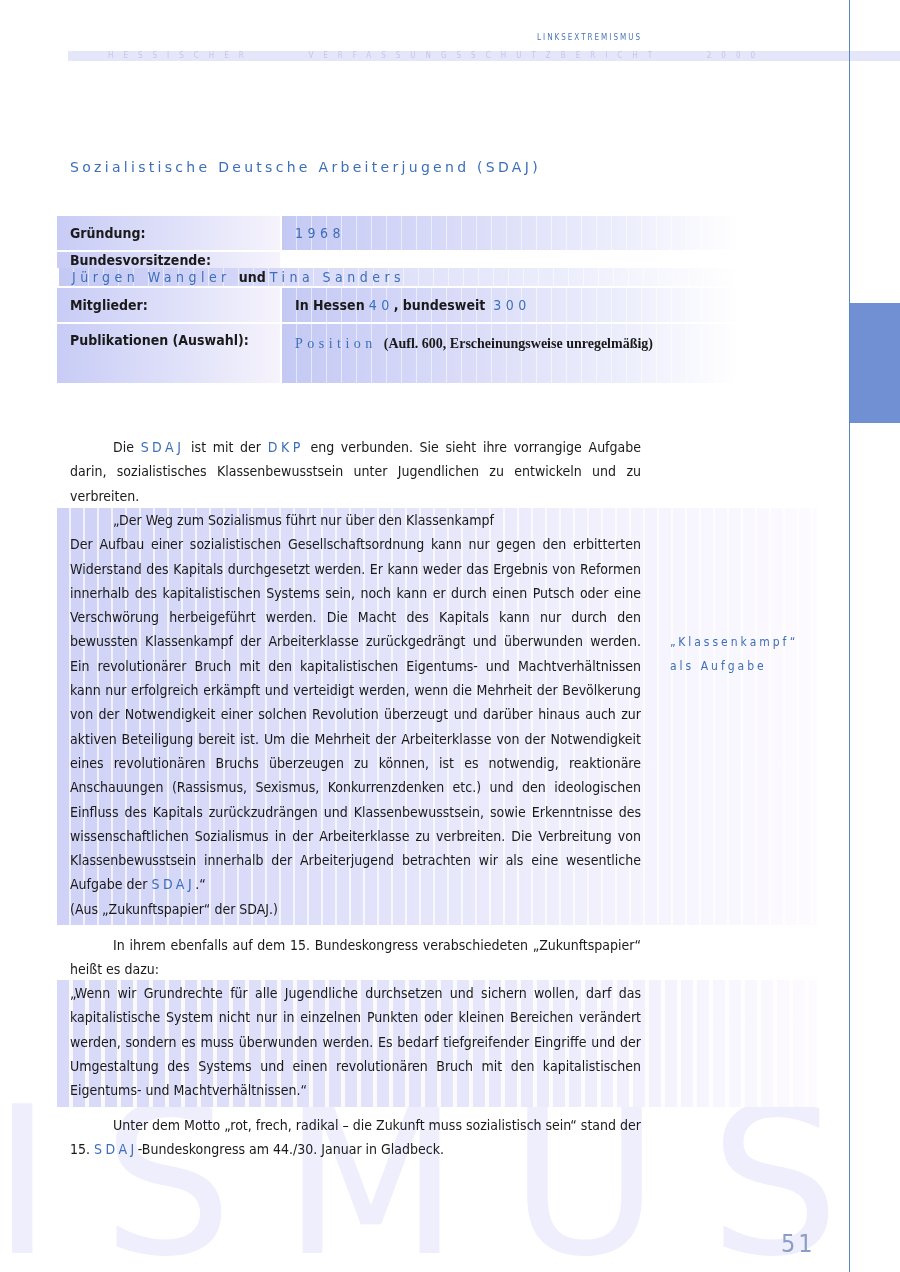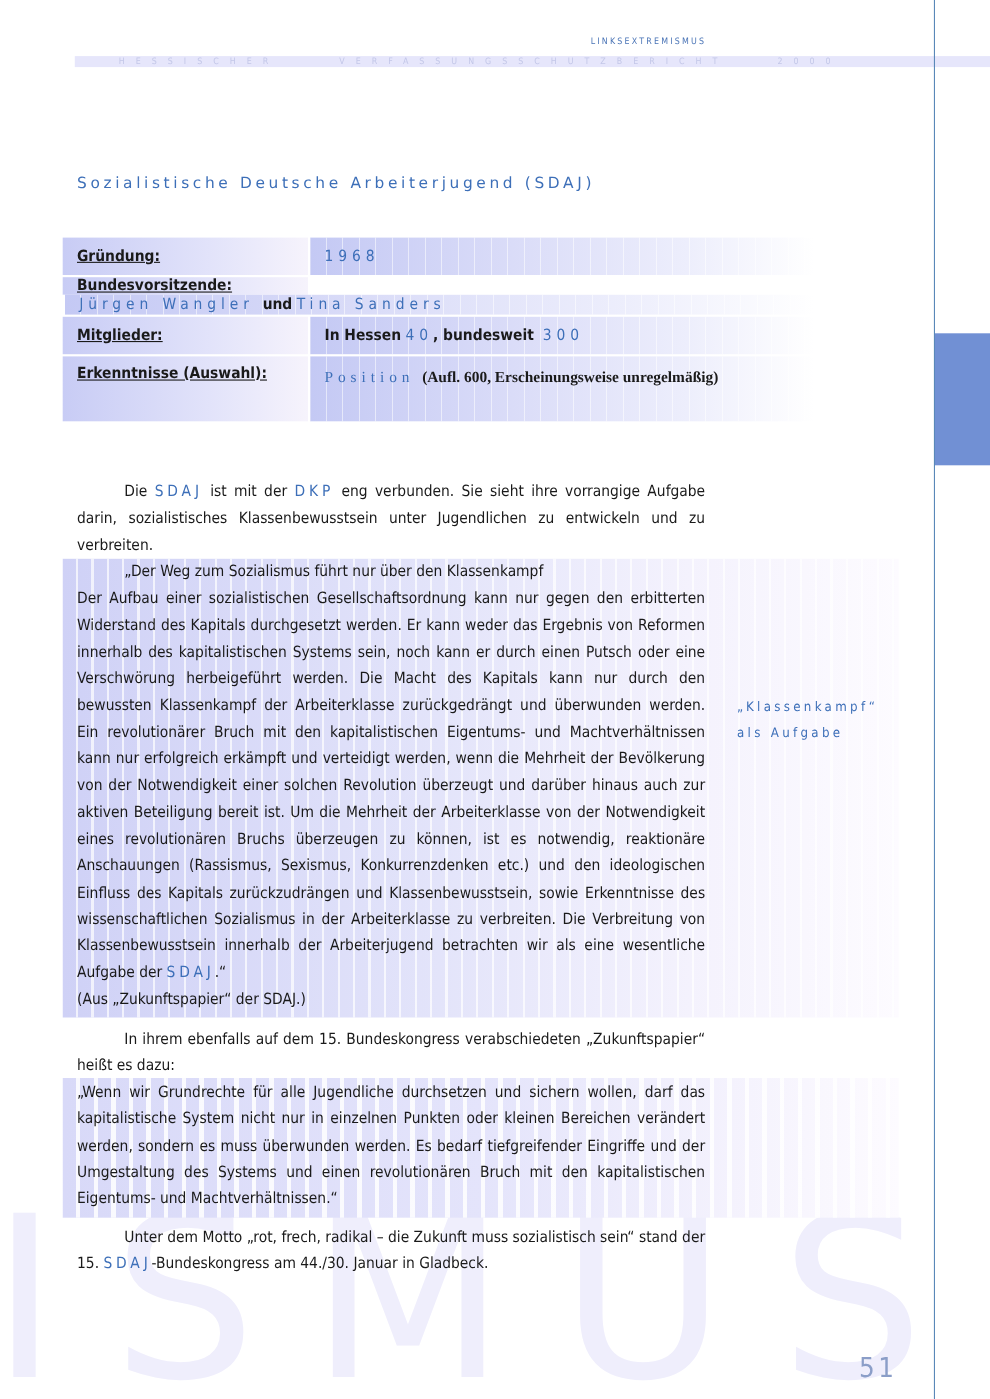--- a/index.html
+++ b/index.html
@@ -26,21 +26,21 @@
       color:#efeefc; font-family:"DejaVu Sans", sans-serif; white-space:nowrap; z-index:0; }
 
     .title { position:absolute; left:70px; top:159px; font-size:14px; letter-spacing:3.3px; color:#3d6fb8; z-index:2; }
 
     
     .facts { position:absolute; left:57px; top:216px; width:683px; z-index:2; }
     .facts .row { display:flex; border-bottom:2px solid #ffffff; }
     .facts .lbl {
       width:210px; padding:0 0 0 13px; font-weight:bold; font-size:14px;
       background:linear-gradient(90deg,#c8ccf5 0%,#e2e3fa 60%,#f6f3fc 100%);
-      display:flex; align-items:center;text-decoration:underline;
+      display:flex; align-items:center;
     }
     .facts .val {
       flex:1; padding:0 0 0 13px; font-size:14px; border-left:2px solid #fff;
       background:
         repeating-linear-gradient(90deg, rgba(255,255,255,0) 0 14px, rgba(255,255,255,0.55) 14px 15px),
         linear-gradient(90deg,#c4c9f4 0%,#dadcf8 40%,#edeefc 75%,#ffffff 100%);
       display:flex; align-items:center;
     }
     .facts .r1 { height:34px; } .facts .r2 { height:34px;flex-direction:column; } .facts .r3 { height:34px; } .facts .r4 { height:59px; }
     .facts .r4 .lbl { align-items:flex-start; padding-top:8px; }
@@ -97,21 +97,21 @@
       <span class="sp">Jürgen Wangler</span>&nbsp;&nbsp;<span class="b">und</span>&nbsp;<span class="sp">Tina Sanders</span>
     </div>
   </div>
   <div class="row r3">
     <div class="lbl">Mitglieder:</div>
     <div class="val">
       <span class="b">In Hessen</span>&nbsp;<span class="sp">40</span><span class="b">, bundesweit</span>&nbsp;&nbsp;<span class="sp">300</span>
     </div>
   </div>
   <div class="row r4">
-    <div class="lbl">Erkenntnisse (Auswahl):</div>
+    <div class="lbl">Publikationen (Auswahl):</div>
     <div class="val">
       <div><span class="sp">Position</span>&nbsp;&nbsp;<span class="b">(Aufl. 600, Erscheinungsweise unregelmäßig)</span></div>
     </div>
   </div>
 </div>
 
 <div class="para indent" style="top:435px"><span>Die </span><span class="sp" style="letter-spacing:0.25em">SDAJ</span> <span> ist mit der </span><span class="sp" style="letter-spacing:0.25em">DKP</span> <span> eng verbunden. Sie sieht ihre vorrangige Aufgabe darin, sozialistisches Klassenbewusstsein unter Jugendlichen zu entwickeln und zu verbreiten.</span></div>
 
 <div class="quote-bg1"></div>
 <div class="para" style="top:508px">

